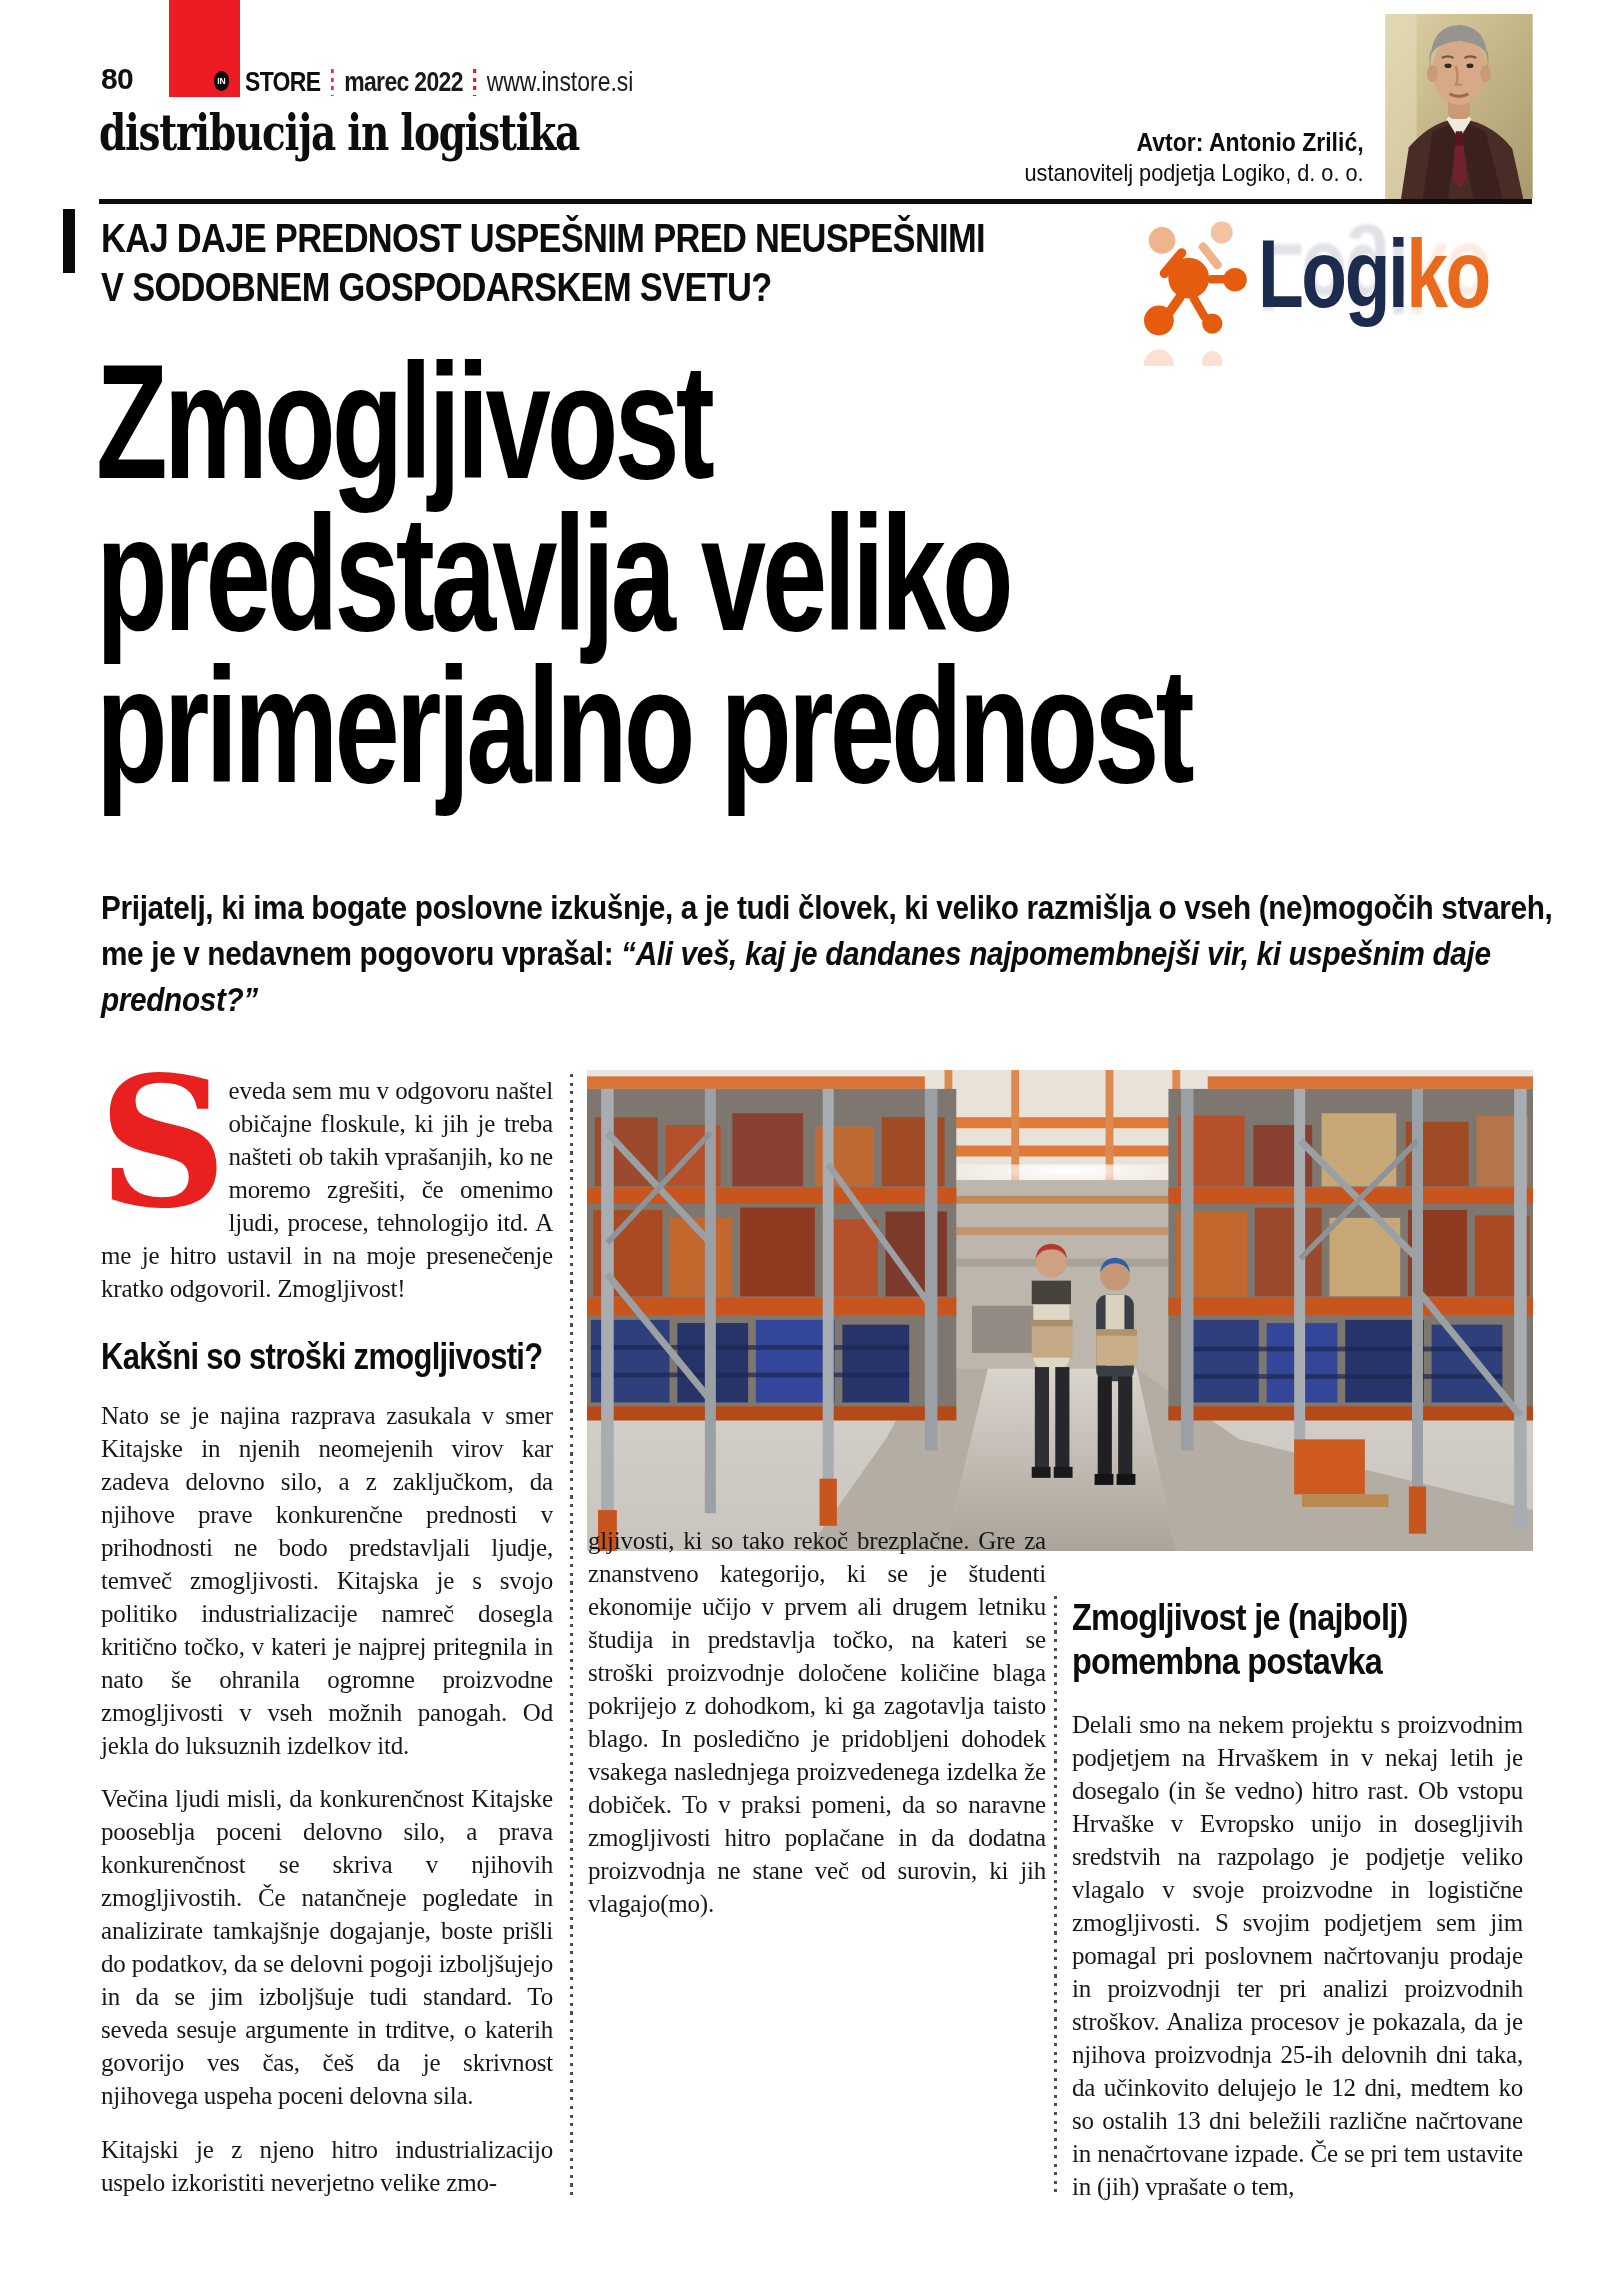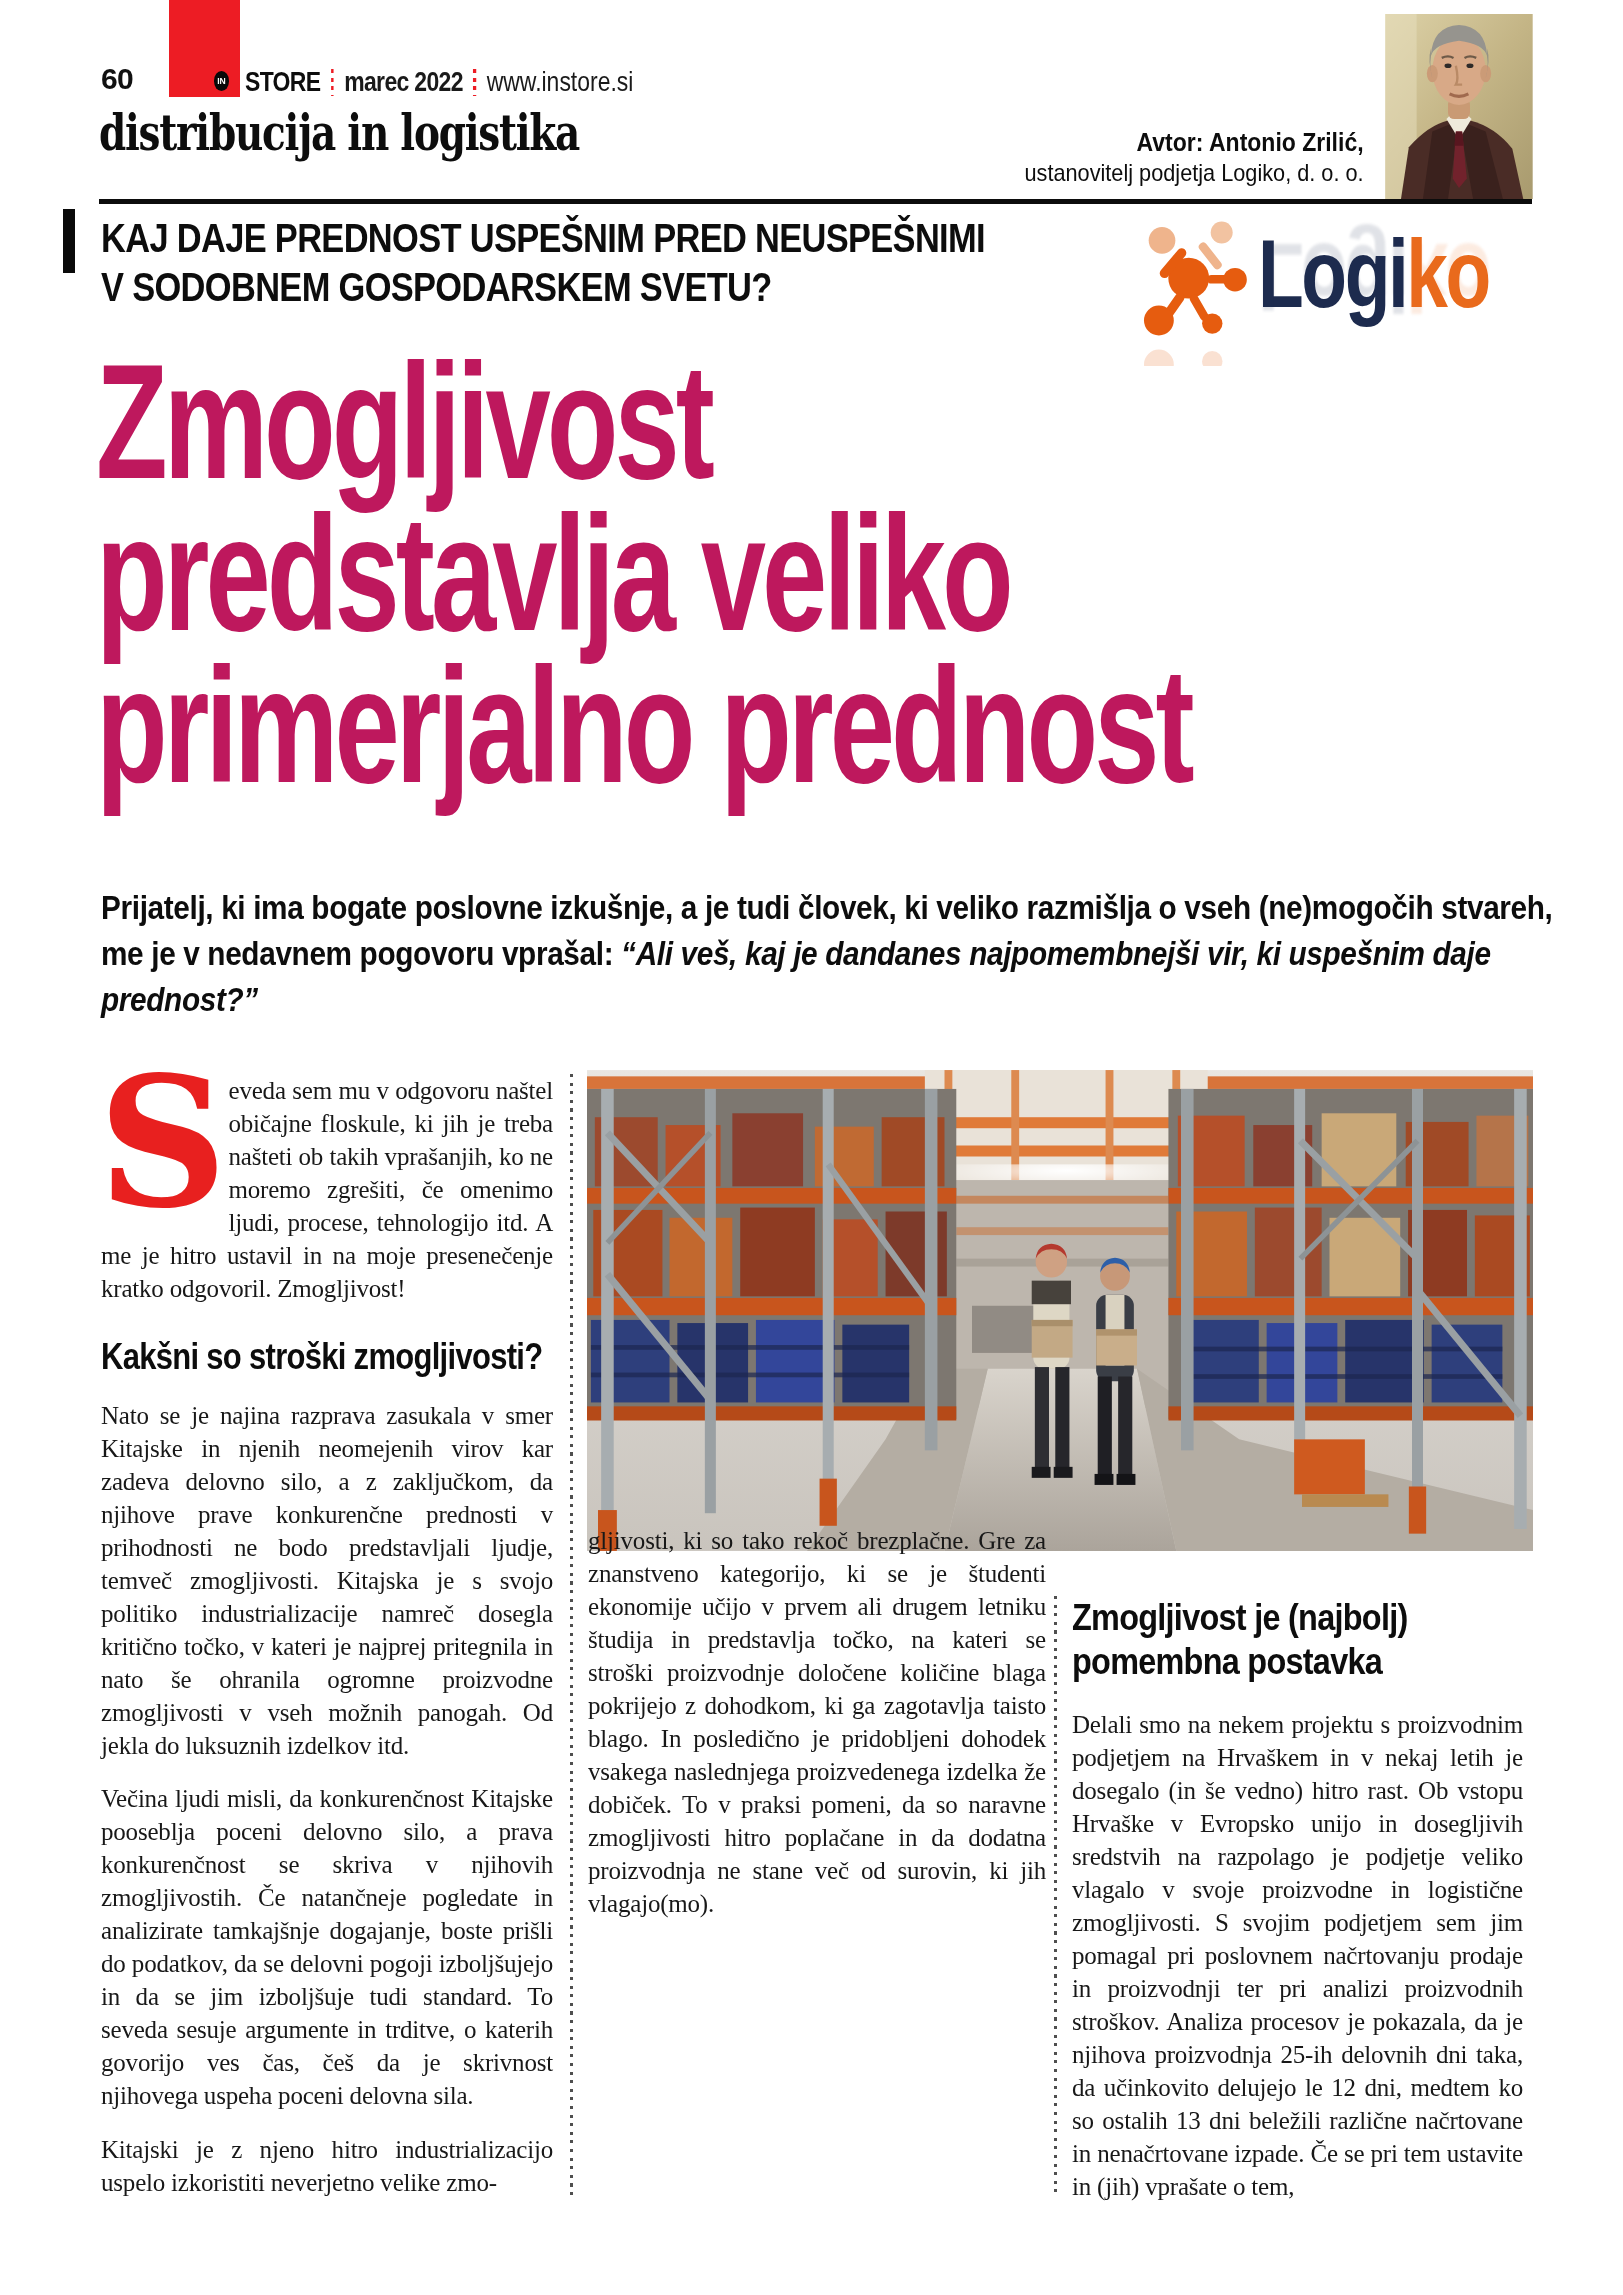--- a/index.html
+++ b/index.html
@@ -42,21 +42,21 @@
   .logo-icon{position:absolute;left:0;top:3.1px;width:110px;height:157px;}
   .logo-text{position:absolute;left:118px;top:20.4px;font:700 96px/1 "Liberation Sans",sans-serif;
              letter-spacing:-3.1px;transform:scaleX(0.78);transform-origin:left top;white-space:nowrap;}
   .logo-part1{color:#1d2b4e;}
   .logo-part2{color:#e96a1c;}
   .logo-reflection{position:absolute;left:118px;top:119px;font:700 96px/1 "Liberation Sans",sans-serif;
              letter-spacing:-3.1px;transform:scaleX(0.78) scaleY(-1);transform-origin:left top;
              opacity:0.13;filter:blur(1.6px);white-space:nowrap;}
 
   
-  .headline{position:absolute;left:96px;top:346px;color:#be185d;}
+  .headline{position:absolute;left:96px;top:346px;color:#000000;}
   .headline div{font:700 163px/152px "Liberation Sans",sans-serif;letter-spacing:-5.5px;
                 transform:scaleX(0.72);transform-origin:left top;white-space:nowrap;}
 
   
   .lead{position:absolute;left:101px;top:850px;width:1665px;
         font:700 34px/46px "Liberation Sans",sans-serif;letter-spacing:-0.4px;color:#0d0d0d;
         transform:scaleX(0.875);transform-origin:left top;}
   .lead .quote{font-style:italic;}
 
   
@@ -81,21 +81,21 @@
   .col3 .col-heading div{line-height:44px;}
 
   
   .article-photo{position:absolute;left:587px;top:1070px;width:946px;height:481px;overflow:hidden;}
 </style>
 </head>
 <body>
 
 <div class="page">
 
-  <div class="page-num">60</div>
+  <div class="page-num">80</div>
   <div class="brand-rect"></div>
   <div class="brand-circle">IN</div>
   <div class="masthead-row">
     <span class="store-label">STORE</span>
     <span class="mast-sep"></span>
     <span class="issue-label">marec 2022</span>
     <span class="mast-sep"></span>
     <span class="website-label">www.instore.si</span>
   </div>
 

